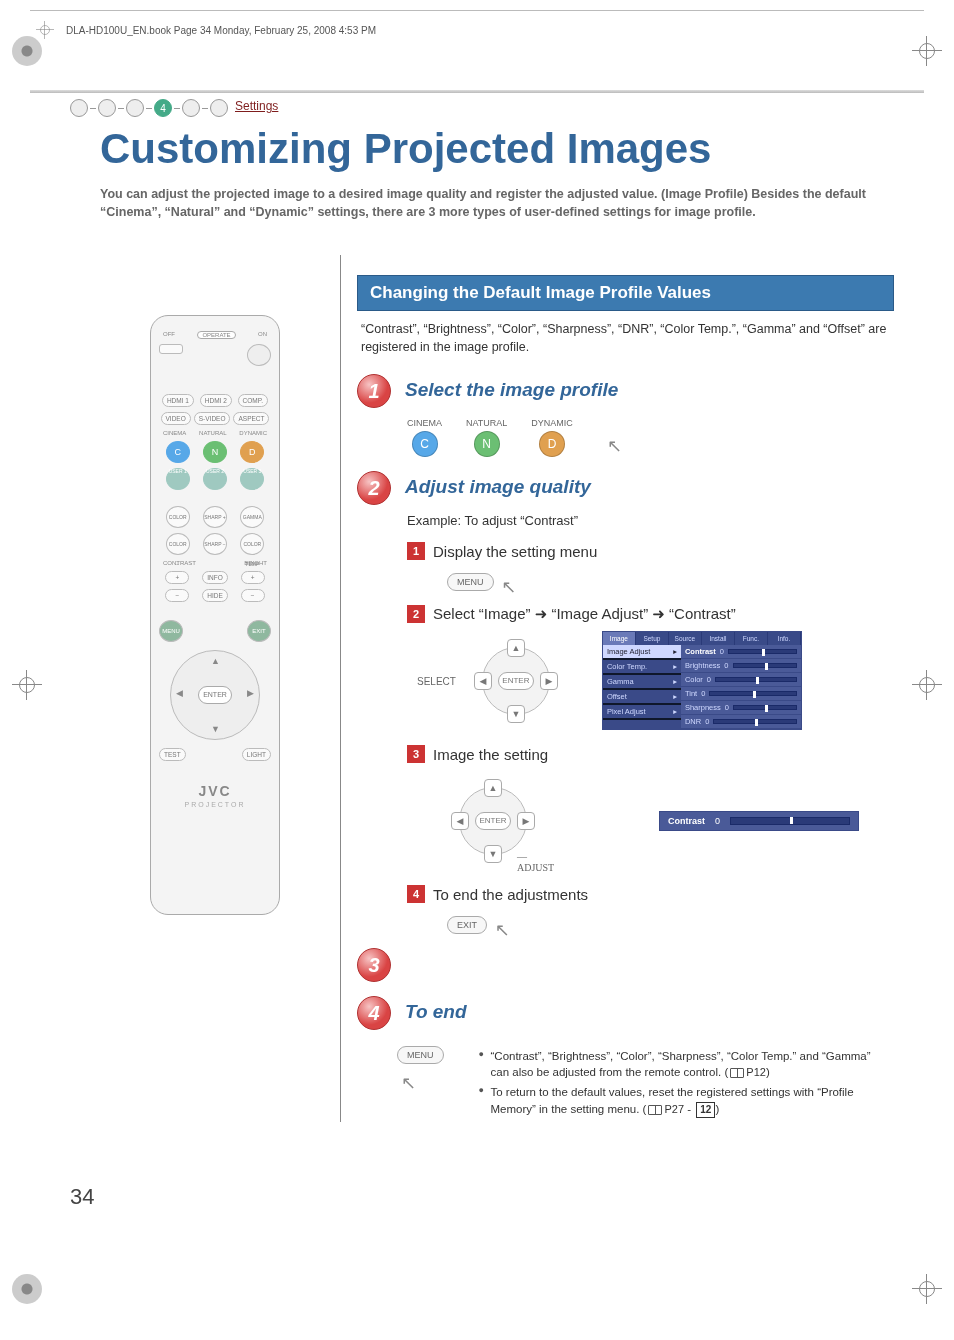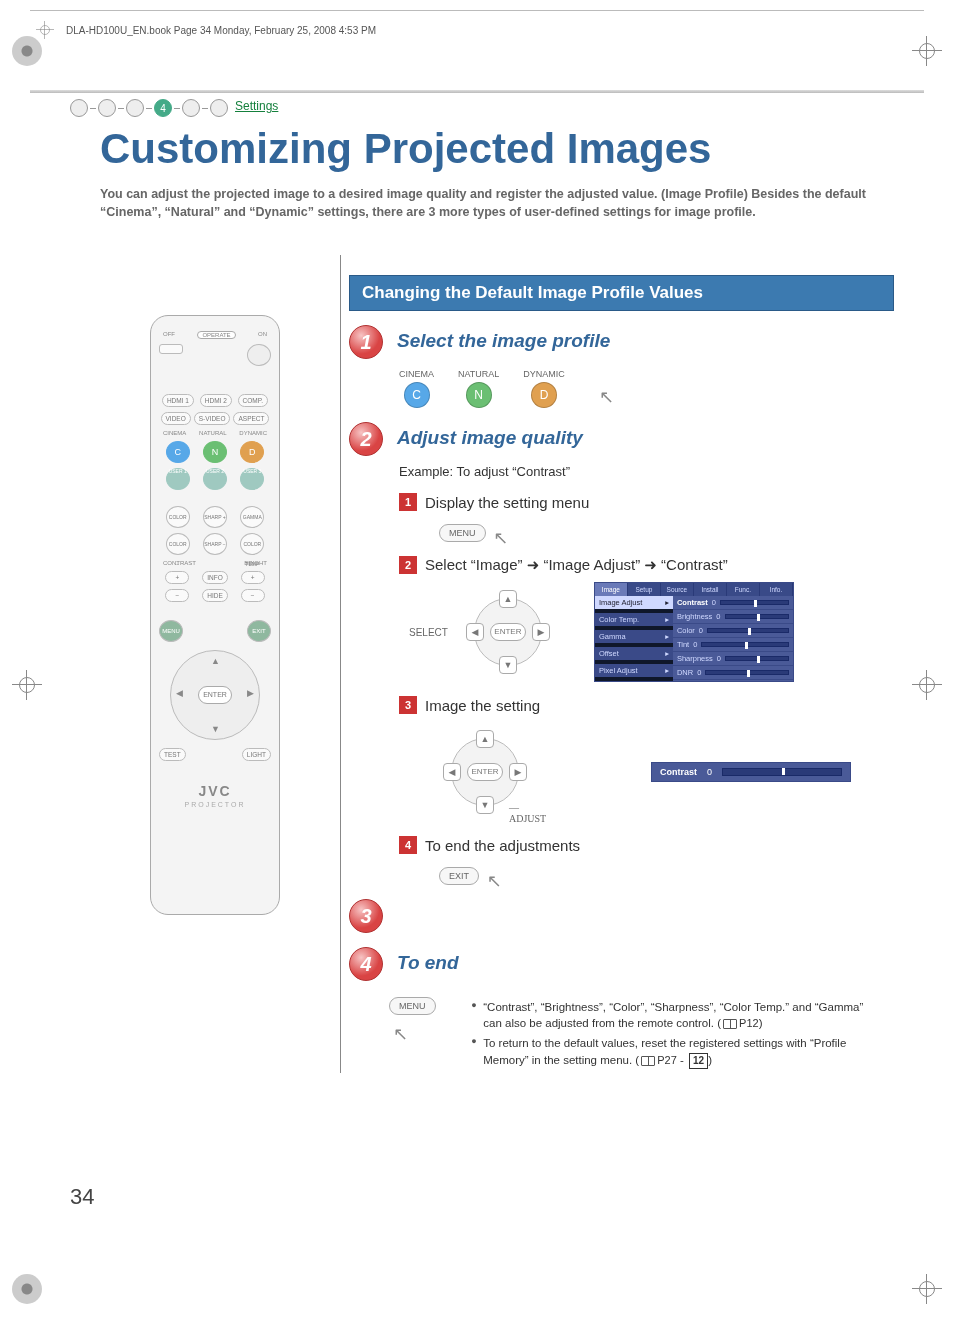--- a/index.html
+++ b/index.html
@@ -30,21 +30,21 @@
     display:flex; align-items:center; gap:6px;
     border-top:1px solid #bbb;
     padding-top:4px;
   }
   .book-header .crosshair { transform:scale(.6); }
   .top-rule { position:absolute; left:30px; right:30px; top:90px; height:3px; background:linear-gradient(#ddd,#bbb); }
   .step-dots { position:absolute; left:70px; top:99px; display:flex; align-items:center; gap:2px; }
   .sd { width:18px; height:18px; border-radius:50%; border:1px solid #999; background:#eee; display:flex; align-items:center; justify-content:center; font-size:10px; color:#666;}
   .sd.active { background:#4a8; color:#fff; border-color:#4a8;}
   .sd-line { width:6px; height:1px; background:#999;}
-  .settings-label { position:absolute; left:235px; top:99px; font-size:12px; color:#15803d;text-decoration:underline;}
+  .settings-label { position:absolute; left:235px; top:99px; font-size:12px; color:#7f1d1d;text-decoration:underline;}
   .title {
     position:absolute; left:100px; top:125px;
     font-size:42px; font-weight:700; color:#369;
     font-family: Arial, sans-serif;
   }
   .intro {
     position:absolute; left:100px; top:185px; right:60px;
     font-size:12.5px; font-weight:700; color:#666; line-height:1.45;
   }
   
@@ -64,21 +64,21 @@
   .remote .dpad { position:relative; width:90px; height:90px; margin:8px auto; }
   .dpad .ring { position:absolute; inset:0; border-radius:50%; border:1px solid #bbb; background:#eee;}
   .dpad .center { position:absolute; left:28px; top:36px; width:34px; height:18px; border:1px solid #aaa; border-radius:9px; background:#fff; font-size:7px; text-align:center; line-height:16px; color:#777;}
   .dpad .arr { position:absolute; font-size:9px; color:#888;}
   .dpad .up{left:41px;top:6px;} .dpad .down{left:41px;bottom:6px;}
   .dpad .left{left:6px;top:38px;} .dpad .right{right:6px;top:38px;}
   .brand { text-align:center; font-weight:700; letter-spacing:2px; color:#888; font-size:14px; margin-top:22px;}
   .brand-sub { text-align:center; color:#aaa; font-size:7px; letter-spacing:2px; margin-top:2px;}
 
   
-  .right-col { position:absolute; left:340px; top:255px; right:60px; border-left:1px solid #888; padding-left:8px; }
+  .right-col { position:absolute; left:340px; top:255px; right:60px; border-left:1px solid #888; padding-left:16px; }
   .section-bar {
     background:#3c7ab0; color:#fff; font-size:17px; font-weight:700;
     padding:7px 12px; border:1px solid #2a5a88;
     font-family: Arial, sans-serif;
     margin-top:20px;
   }
   .section-desc { font-size:12.5px; color:#333; margin:10px 4px 18px; line-height:1.4;}
   .step { display:flex; align-items:flex-start; gap:14px; margin:14px 0 8px; }
   .step-badge {
     width:34px; height:34px; border-radius:50%;
@@ -106,21 +106,21 @@
   .dpad-small .center{position:absolute;left:24px;top:33px;width:36px;height:18px;border:1px solid #aaa;border-radius:9px;background:#fff;font-size:8px;text-align:center;line-height:16px;color:#777;}
   .select-label { font-size:10px; color:#666; }
   .menu-screenshot {
     width:200px; border:1px solid #3a4a88; background:#4a5a98; font-size:7.5px; color:#cfd8ff;
   }
   .menu-tabs { display:flex; background:#394a88;}
   .menu-tab { flex:1; padding:3px 2px; text-align:center; border-right:1px solid #2a3a78; font-size:6.5px;}
   .menu-tab.active { background:#6a7ab8; color:#fff;}
   .menu-body { display:flex; }
   .menu-left { width:78px; background:#3a4a88;}
-  .menu-left .mi { padding:2px 4px; border-bottom:4px solid #0f172a; display:flex; justify-content:space-between;}
+  .menu-left .mi { padding:2px 4px; border-bottom:2px solid #0f172a; display:flex; justify-content:space-between;}
   .menu-left .mi.sel { background:#cfd8ff; color:#223;}
   .menu-right { flex:1; background:#4a5a98;}
   .menu-right .mi { padding:2px 4px; border-bottom:1px solid #3a4a88; display:flex; align-items:center; gap:4px;}
   .slider { flex:1; height:5px; background:#2a3a78; position:relative; border:1px solid #1a2a68;}
   .slider::after{content:"";position:absolute;left:50%;top:-1px;width:3px;height:7px;background:#fff;}
   .menu-right .mi.sel .lbl { color:#fff; font-weight:700;}
   .contrast-bar { border:1px solid #3a4a88; background:#4a5a98; color:#fff; font-size:9px; padding:4px 8px; display:flex; align-items:center; gap:10px; width:200px;}
   .contrast-bar .slider{height:8px;}
   .flex-row { display:flex; align-items:flex-start; gap:30px; }
   .adjust-label { font-size:10px; color:#666;font-family:Liberation Serif, serif; }
@@ -273,20 +273,21 @@
         <div style="flex:1"></div>
         <div class="rbtn">LIGHT</div>
       </div>
     <div class="brand">JVC</div>
     <div class="brand-sub">PROJECTOR</div>
   </div>
 </div>
 
 <div class="right-col">
   <div class="section-bar">Changing the Default Image Profile Values</div>
+  <p class="section-desc">“Contrast”, “Brightness”, “Color”, “Sharpness”, “DNR”, “Color Temp.”, “Gamma” and “Offset” are registered in the image profile.</p>
 
   <div class="step">
     <div class="step-badge">1</div>
     <div class="step-title">Select the image profile</div>
   </div>
   <div class="step-body">
     <div class="profile-btns">
       <div class="pb-col"><div class="pb-label">CINEMA</div><div class="pb c">C</div></div>
       <div class="pb-col"><div class="pb-label">NATURAL</div><div class="pb n">N</div></div>
       <div class="pb-col"><div class="pb-label">DYNAMIC</div><div class="pb d">D</div></div>

